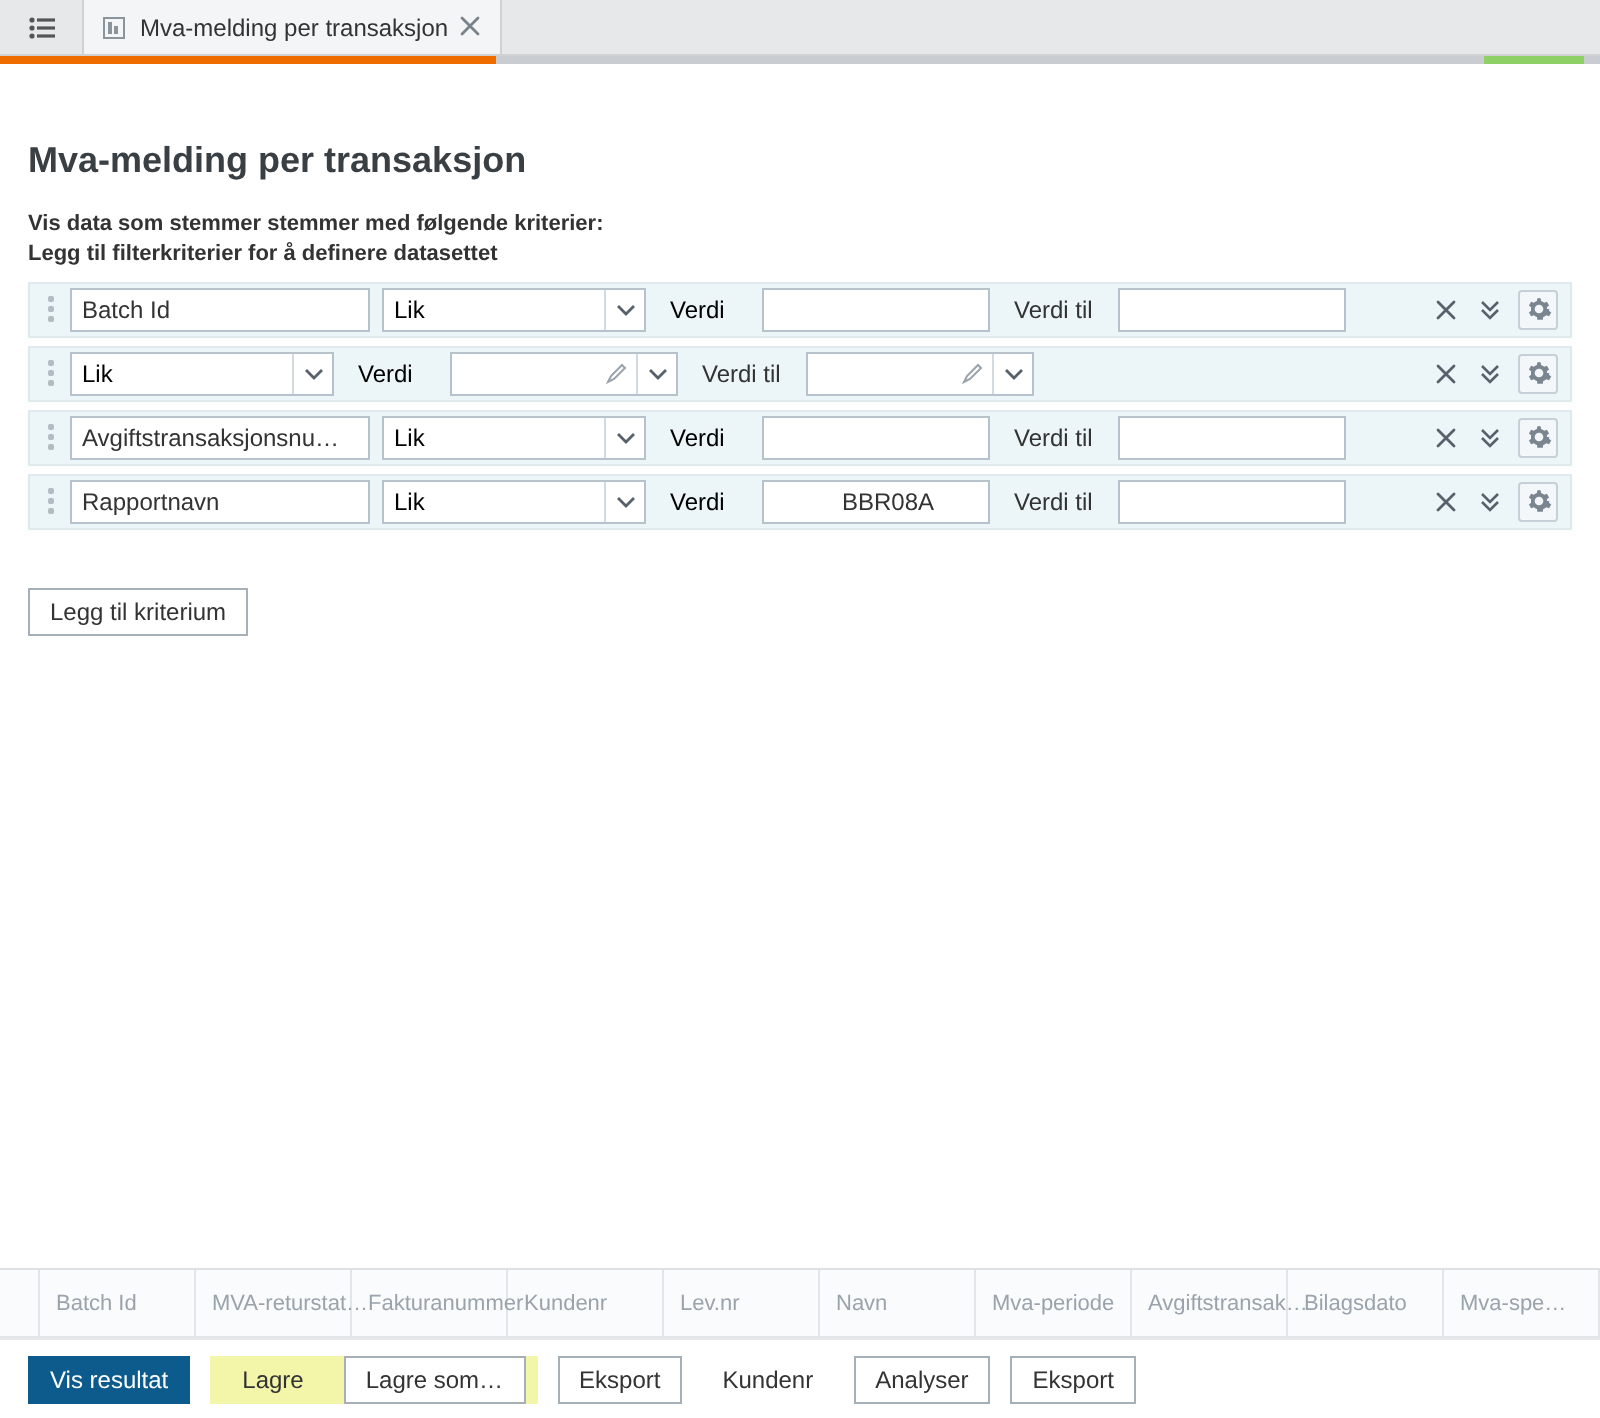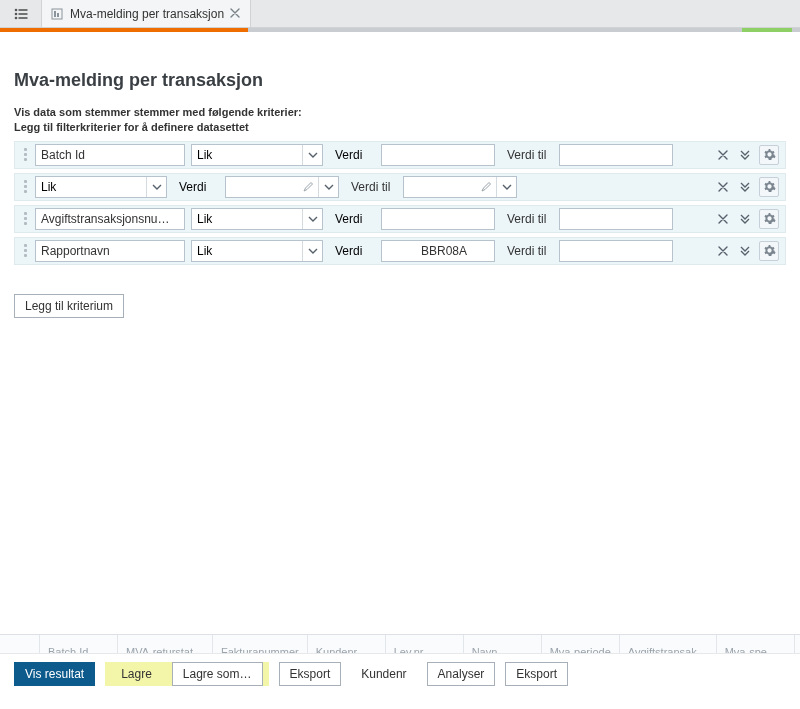--- a/index.html
+++ b/index.html
@@ -45,21 +45,21 @@
   .add-row { margin-top: 29px; text-decoration: underline; }
   .btn { display: inline-flex; align-items: center; justify-content: center; height: 24px; padding: 0 10px; font-size: 12px; background: #fff; border: 1px solid #a7b0b8; color: #333; cursor: pointer; }
 
   
   .grid-zone { position: absolute; left: 0; bottom: 40px; width: 800px; border-top: 1px solid #dde1e5; }
   .grid-header { display: flex; height: 34px; align-items: stretch; background: #fafbfc; border-bottom: 1px solid #e2e6ea; }
   .grid-select { width: 40px; border-right: 1px solid #e2e6ea; }
   .grid-col { min-width: 78px; padding: 0 8px; display: flex; align-items: center; color: #9aa3ab; font-size: 11px; border-right: 1px solid #e2e6ea; white-space: nowrap; }
 
   
-  .actionbar { position: absolute; left: 0; bottom: 16px; width: 800px; height: 40px; display: flex; align-items: center; gap: 10px; padding: 0 14px; background: #fff; border-top: 1px solid #e6e8ea; }
+  .actionbar { position: absolute; left: 0; bottom: 0; width: 800px; height: 40px; display: flex; align-items: center; gap: 10px; padding: 0 14px; background: #fff; border-top: 1px solid #e6e8ea; }
   .btn-primary { background: #0d5a8c; color: #fff; border-color: #0d5a8c; }
   .highlighted { background: #f3f6a8; padding: 0 6px; display: inline-flex; gap: 10px; align-items: center; }
 
   svg { display: block; }
 </style>
 </head>
 <body>
 
 <div class="tabbar">
   <div class="tab-home">
@@ -288,20 +288,21 @@
   <div class="grid-header" id="grid-header">
     <div class="grid-select"></div>
   <div class="grid-col">Batch Id</div>
       <div class="grid-col">MVA-returstat…</div>
       <div class="grid-col">Fakturanummer</div>
       <div class="grid-col">Kundenr</div>
       <div class="grid-col">Lev.nr</div>
       <div class="grid-col">Navn</div>
       <div class="grid-col">Mva-periode</div>
       <div class="grid-col">Avgiftstransak…</div>
+      <div class="grid-col">Bilagsdato</div>
       <div class="grid-col">Mva-spe…</div>
     </div>
 </div>
 
 <div class="actionbar">
   <button class="btn btn-primary">Vis resultat</button>
   <span class="highlighted">
     <button class="btn" style="border:none;background:transparent">Lagre</button>
     <button class="btn">Lagre som…</button>
   </span>

